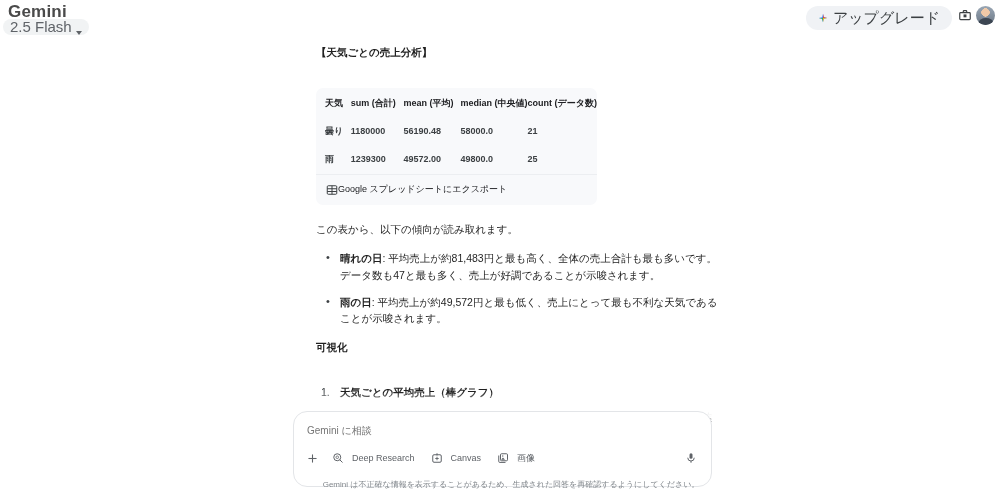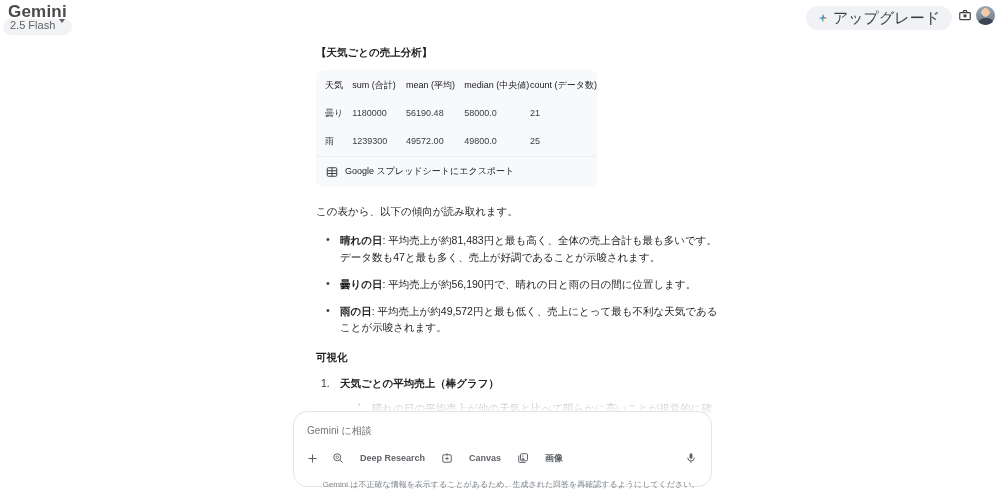--- a/index.html
+++ b/index.html
@@ -13,24 +13,24 @@
   .app { position: relative; width: 1000px; height: 493px; }
 
   
   .topbar { position: absolute; top: 0; left: 0; width: 1000px; height: 40px; }
   .brand {
     position: absolute; left: 8px; top: 2px;
     font-size: 17px; color: #4a4a4a; letter-spacing: .2px; font-weight: bold;
   }
   .model-chip {
     position: absolute; left: 3px; top: 19px;
-    display: inline-flex; align-items: flex-start; gap: 4px;
+    display: inline-flex; align-items: flex-end; gap: 4px;
     height: 16px; padding: 0 7px;
     background: #f1f3f4; border-radius: 9px;
-    font-size: 11px; color: #5f6368; white-space: nowrap;
+    font-size: 15px; color: #5f6368; white-space: nowrap;
   }
   .chev { width: 0; height: 0; border-left: 3px solid transparent;
           border-right: 3px solid transparent; border-top: 4px solid #5f6368; }
 
   .upgrade-btn {
     position: absolute; right: 48px; top: 6px;
     display: inline-flex; align-items: center; gap: 5px;
     height: 20px; padding: 12px 12px;
     background: #f0f2f5; border: none; border-radius: 12px;
     font-size: 15px; color: #3c4043; cursor: pointer; white-space: nowrap;
@@ -51,40 +51,40 @@
     border-radius: 50% 50% 0 0; background: #3c4652;
   }
 
   
   .convo {
     position: absolute; left: 316px; top: 44px; width: 404px;
     font-size: 10.5px; line-height: 1.55; color: #1f1f1f;
   }
   .h-title { font-size: 10.5px; font-weight: bold; margin-bottom: 13px; }
   .p { margin-bottom: 13px; }
-  .h-sub { font-size: 10.5px; font-weight: bold; margin-bottom: 10px; }
+  .h-sub { font-size: 10.5px; font-weight: bold; margin-bottom: 28px; }
 
   
   .table-card {
     width: 281px; background: #f8f9fb; border-radius: 7px;
     overflow: hidden; margin-bottom: 16px;
   }
   table.stats { width: 100%; border-collapse: collapse; }
   table.stats th, table.stats td {
-    text-align: left; font-weight: normal; font-size: 9px;
+    text-align: left; font-weight: bold; font-size: 9px;
     color: #3c4043; padding: 6px 0 6px 0; white-space: nowrap;
   }
   table.stats th { color: #202124; padding-top: 9px; padding-bottom: 7px; }
   table.stats th:nth-child(1), table.stats td:nth-child(1) { padding-left: 9px; width: 40px; }
   table.stats th:nth-child(2), table.stats td:nth-child(2) { width: 58px; }
   table.stats th:nth-child(3), table.stats td:nth-child(3) { width: 62px; }
   table.stats th:nth-child(4), table.stats td:nth-child(4) { width: 66px; }
   table.stats td { padding-top: 7px; padding-bottom: 7px; }
   .export-row {
-    display: flex; align-items: center; gap: 7px;
+    display: flex; align-items: center; gap: 0;
     height: 31px; padding: 0 10px; border-top: 1px solid #eceef1;
     cursor: pointer; font-size: 9px; color: #202124;
   }
   .sheets-ico { width: 12px; height: 12px; flex: none; }
 
   ul.bullets, ol.nums { margin: 0 0 13px 0; padding-left: 0; list-style: none; }
   ul.bullets > li {
     position: relative; padding-left: 24px; margin-bottom: 11px;
   }
   ul.bullets > li::before {
@@ -108,23 +108,23 @@
     position: absolute; left: 293px; top: 411px; width: 419px; height: 76px;
     background: #ffffff; border: 1px solid #e3e5e8; border-radius: 14px;
   }
   .composer-input {
     position: absolute; left: 13px; top: 10px; width: 390px; height: 16px;
     border: none; outline: none; background: transparent;
     font-family: inherit; font-size: 10px; color: #7b7f85;
   }
   .composer-tools { position: absolute; left: 8px; top: 36px; display: flex; align-items: center; gap: 4px; }
   .tool {
-    display: inline-flex; align-items: center; gap: 16px;
+    display: inline-flex; align-items: center; gap: 8px;
     height: 20px; padding: 0 6px; border-radius: 10px;
-    font-size: 9px; color: #5f6368; cursor: pointer; white-space: nowrap; font-weight: bold;
+    font-size: 9px; color: #5f6368; cursor: pointer; white-space: nowrap;
   }
   .tool svg { flex: none; }
   .plus-btn {
     display: inline-flex; align-items: center; justify-content: center;
     width: 20px; height: 20px; border-radius: 50%; cursor: pointer;
   }
   .mic-btn {
     position: absolute; right: 10px; top: 36px;
     width: 20px; height: 20px; display: inline-flex;
     align-items: center; justify-content: center; cursor: pointer;
@@ -211,23 +211,20 @@
       </div>
     </div>
 
     <div class="p">この表から、以下の傾向が読み取れます。</div>
 
     <ul class="bullets">
       <li>
         <b>晴れの日</b><span>: 平均売上が約81,483円と最も高く、全体の売上合計も最も多いです。データ数も47と最も多く、売上が好調であることが示唆されます。</span>
       </li>
       <li>
-        <b>曇りの日</b><span>: 平均売上が約56,190円で、晴れの日と雨の日の間に位置します。</span>
-      </li>
-      <li>
         <b>雨の日</b><span>: 平均売上が約49,572円と最も低く、売上にとって最も不利な天気であることが示唆されます。</span>
       </li>
     </ul>
 
     <div class="h-sub">可視化</div>
 
     <ol class="nums">
       <li>
         <span class="num">1.</span>
         <span>天気ごとの平均売上（棒グラフ）</span>

